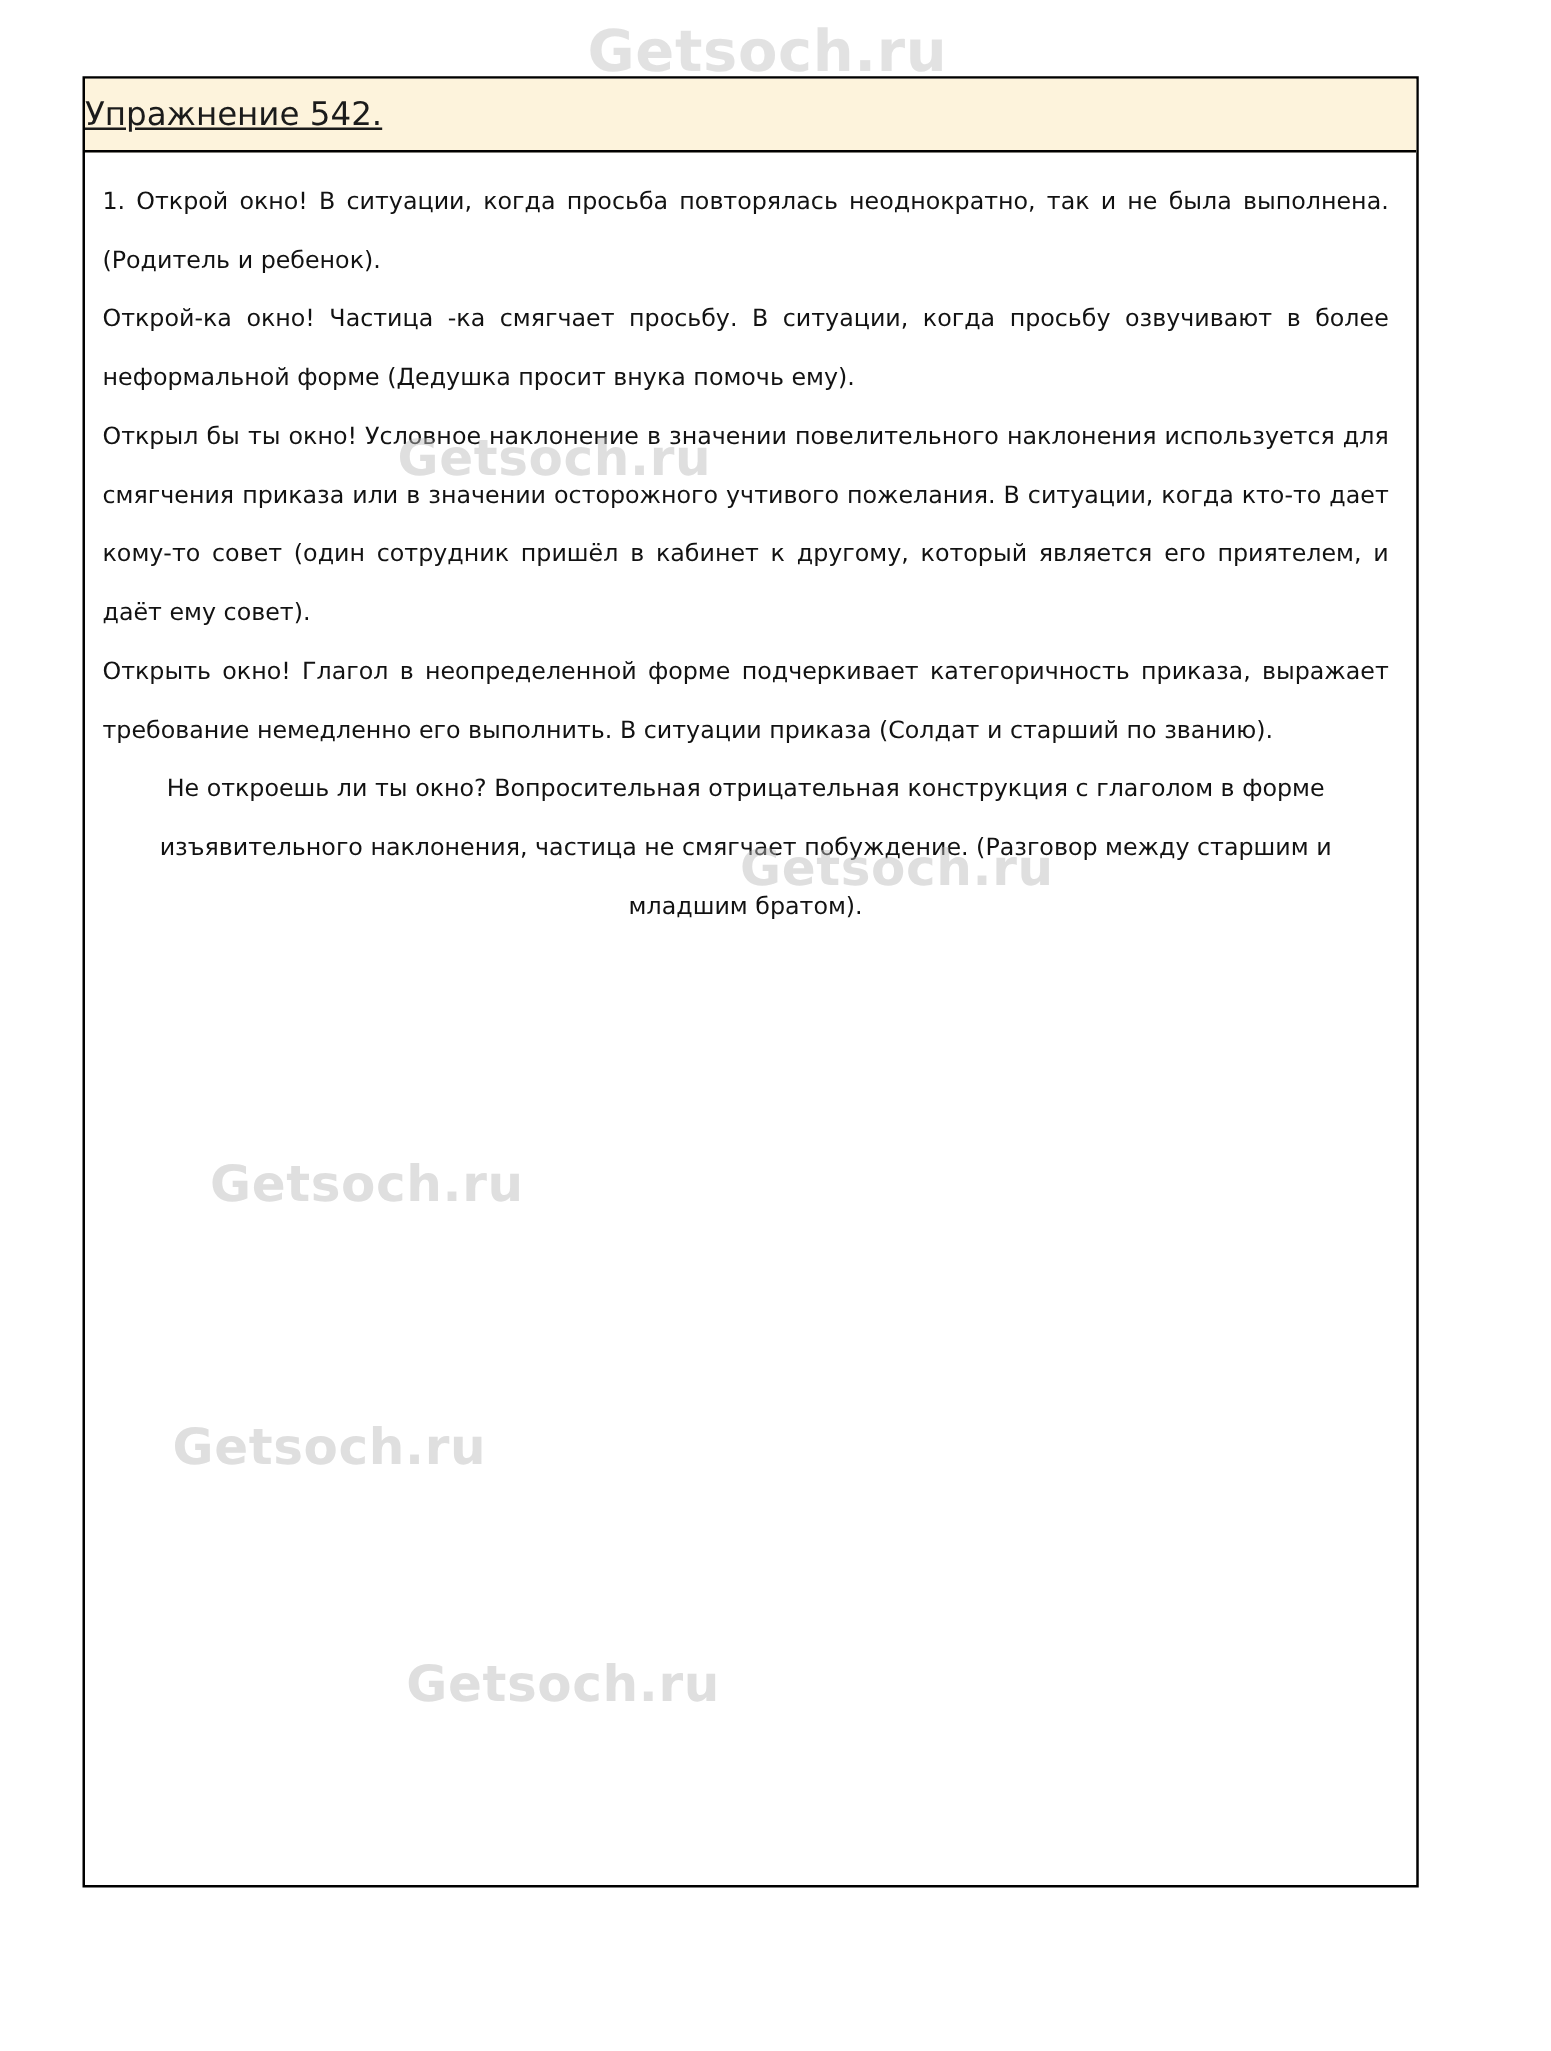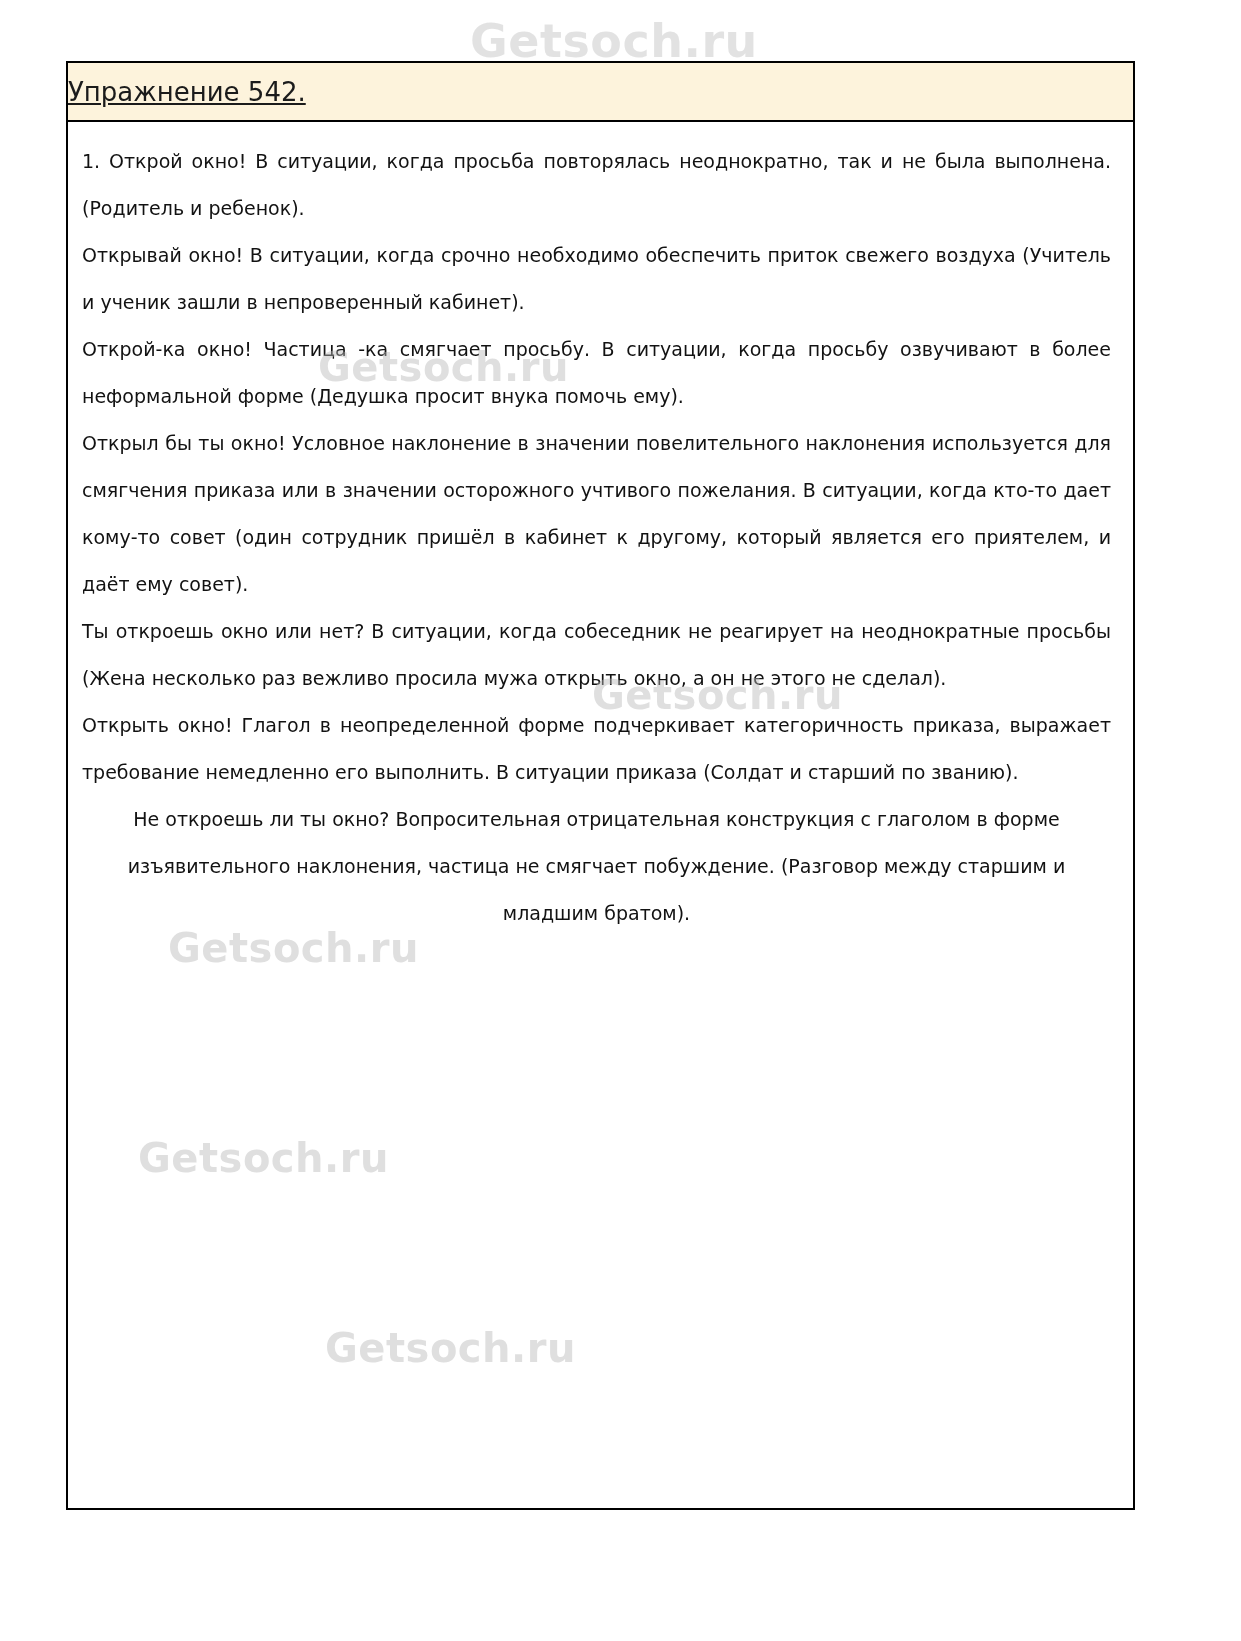--- a/index.html
+++ b/index.html
@@ -94,20 +94,18 @@
   <div class="wm wm-5">Getsoch.ru</div>
   <div class="wm wm-6">Getsoch.ru</div>
 </div>
 
 <div class="page-frame">
   <div class="exercise-header">
     <span class="exercise-title">Упражнение 542.</span>
   </div>
   <div class="doc-body">
     <p class="para">1. Открой окно! В ситуации, когда просьба повторялась неоднократно, так и не была выполнена. (Родитель и ребенок).</p>
-    <p class="para">Открывай окно! В ситуации, когда срочно необходимо обеспечить приток свежего воздуха (Учитель и ученик зашли в непроверенный кабинет).</p>
     <p class="para">Открой-ка окно! Частица -ка смягчает просьбу. В ситуации, когда просьбу озвучивают в более неформальной форме (Дедушка просит внука помочь ему).</p>
     <p class="para">Открыл бы ты окно! Условное наклонение в значении повелительного наклонения используется для смягчения приказа или в значении осторожного учтивого пожелания. В ситуации, когда кто-то дает кому-то совет (один сотрудник пришёл в кабинет к другому, который является его приятелем, и даёт ему совет).</p>
-    <p class="para">Ты откроешь окно или нет? В ситуации, когда собеседник не реагирует на неоднократные просьбы (Жена несколько раз вежливо просила мужа открыть окно, а он не этого не сделал).</p>
     <p class="para">Открыть окно! Глагол в неопределенной форме подчеркивает категоричность приказа, выражает требование немедленно его выполнить. В ситуации приказа (Солдат и старший по званию).</p>
     <p class="para">Не откроешь ли ты окно? Вопросительная отрицательная конструкция с глаголом в форме изъявительного наклонения, частица не смягчает побуждение. (Разговор между старшим и младшим братом).</p>
   </div>
 </div>
 
 </body></html>

